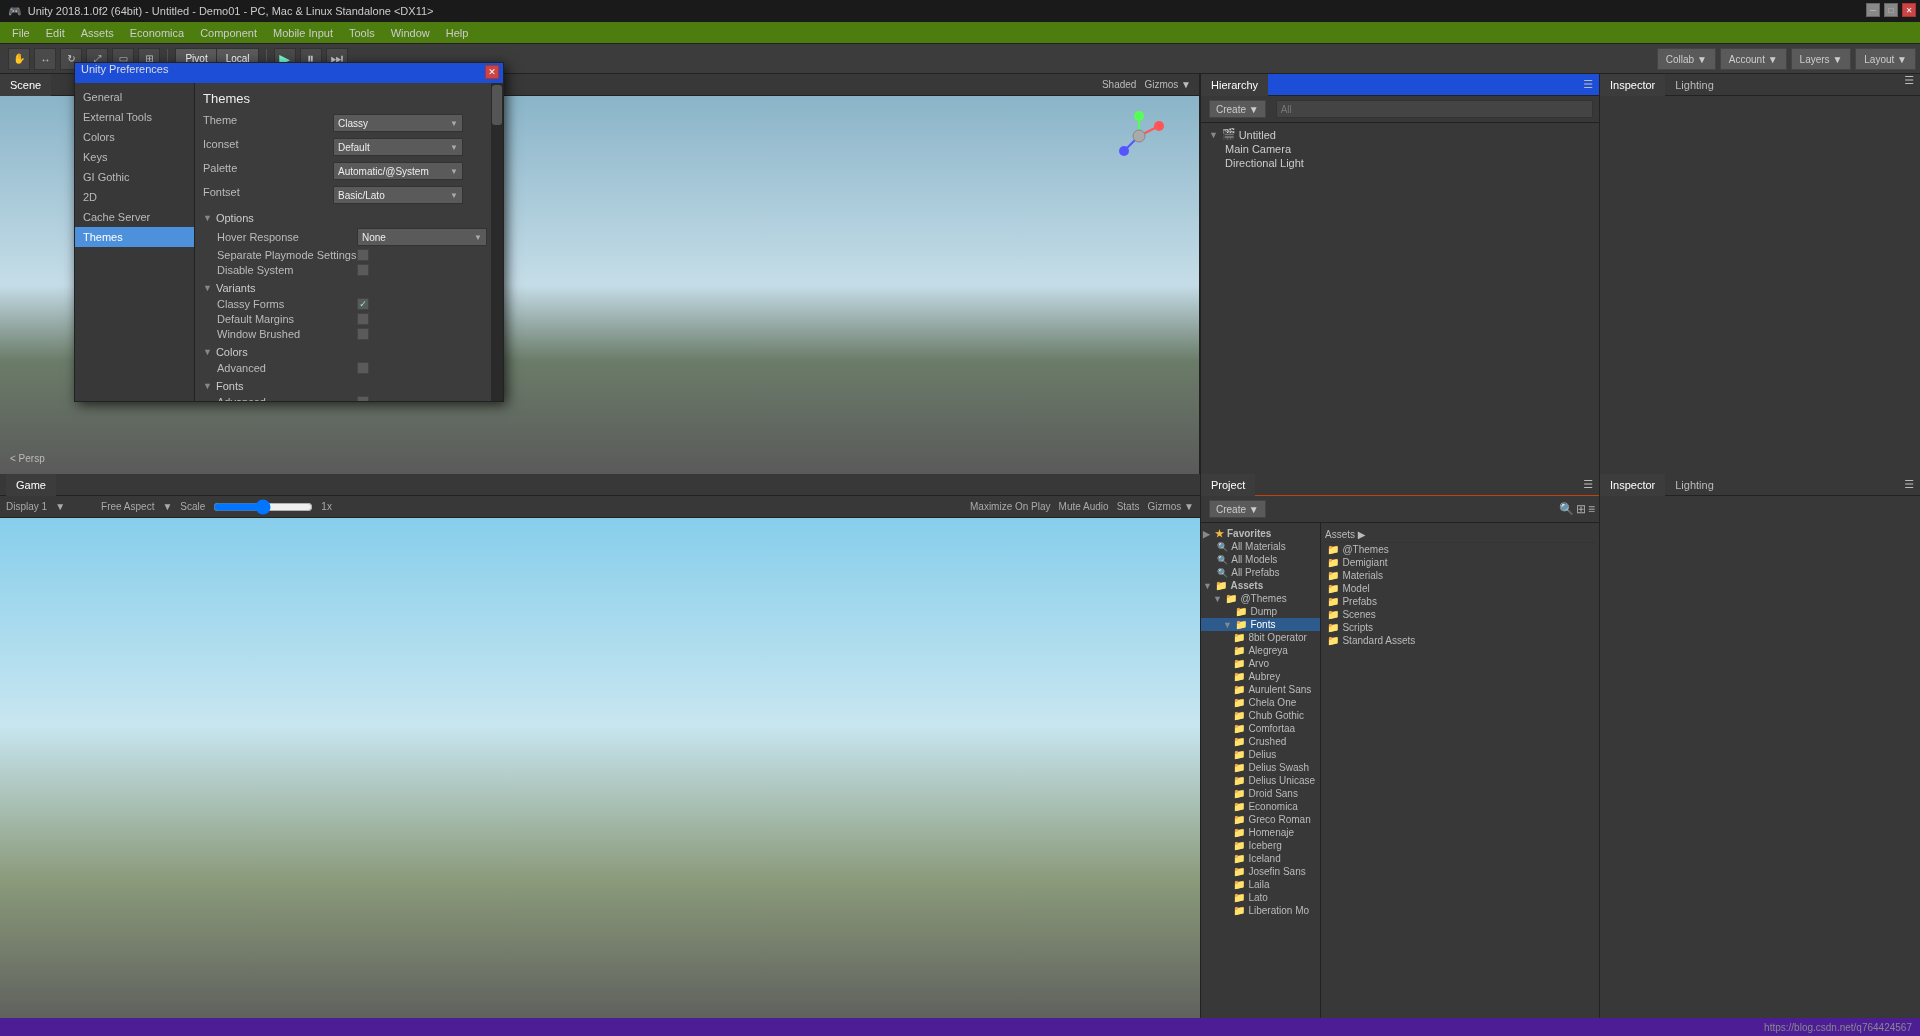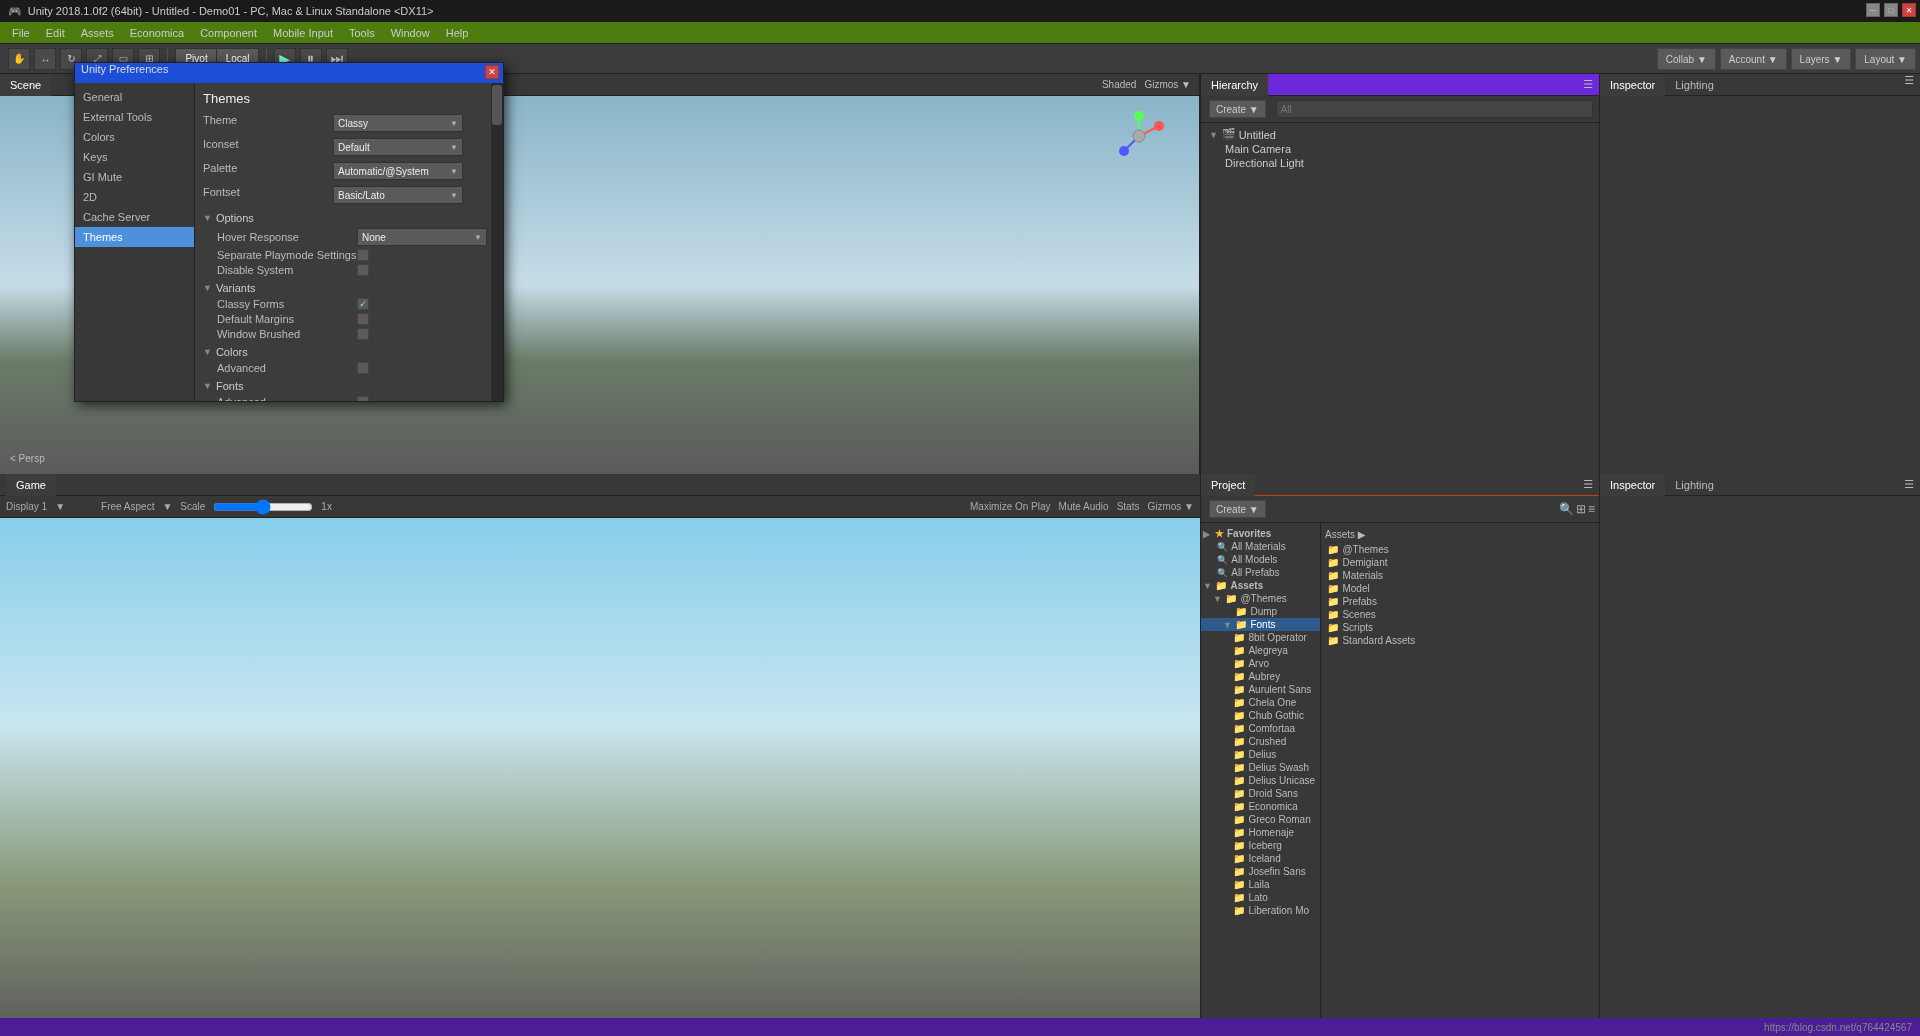--- a/index.html
+++ b/index.html
@@ -77,21 +77,21 @@
 
     #scene-panel {
       flex: 1;
       background: #3d3d3d;
       position: relative;
       border-right: 1px solid #222;
     }
 
     .panel-tab-bar {
       height: 22px;
-      background: #6d28d9;
+      background: #1d4ed8;
       display: flex;
       align-items: center;
       border-bottom: 1px solid #222;
     }
     .panel-tab {
       padding: 2px 10px;
       font-size: 11px;
       color: #bbb;
       cursor: pointer;
       height: 22px;
@@ -859,21 +859,21 @@
   <div id="pref-titlebar">
     <span>Unity Preferences</span>
     <div id="pref-close">✕</div>
   </div>
   <div id="pref-body">
     <div id="pref-sidebar">
       <div class="pref-sidebar-item">General</div>
       <div class="pref-sidebar-item">External Tools</div>
       <div class="pref-sidebar-item">Colors</div>
       <div class="pref-sidebar-item">Keys</div>
-      <div class="pref-sidebar-item">GI Mute</div>
+      <div class="pref-sidebar-item">GI Gothic</div>
       <div class="pref-sidebar-item">2D</div>
       <div class="pref-sidebar-item">Cache Server</div>
       <div class="pref-sidebar-item active">Themes</div>
     </div>
     <div id="pref-content">
       <h3>Themes</h3>
 
       <div class="pref-row">
         <span class="pref-label">Theme</span>
         <div class="pref-dropdown">

